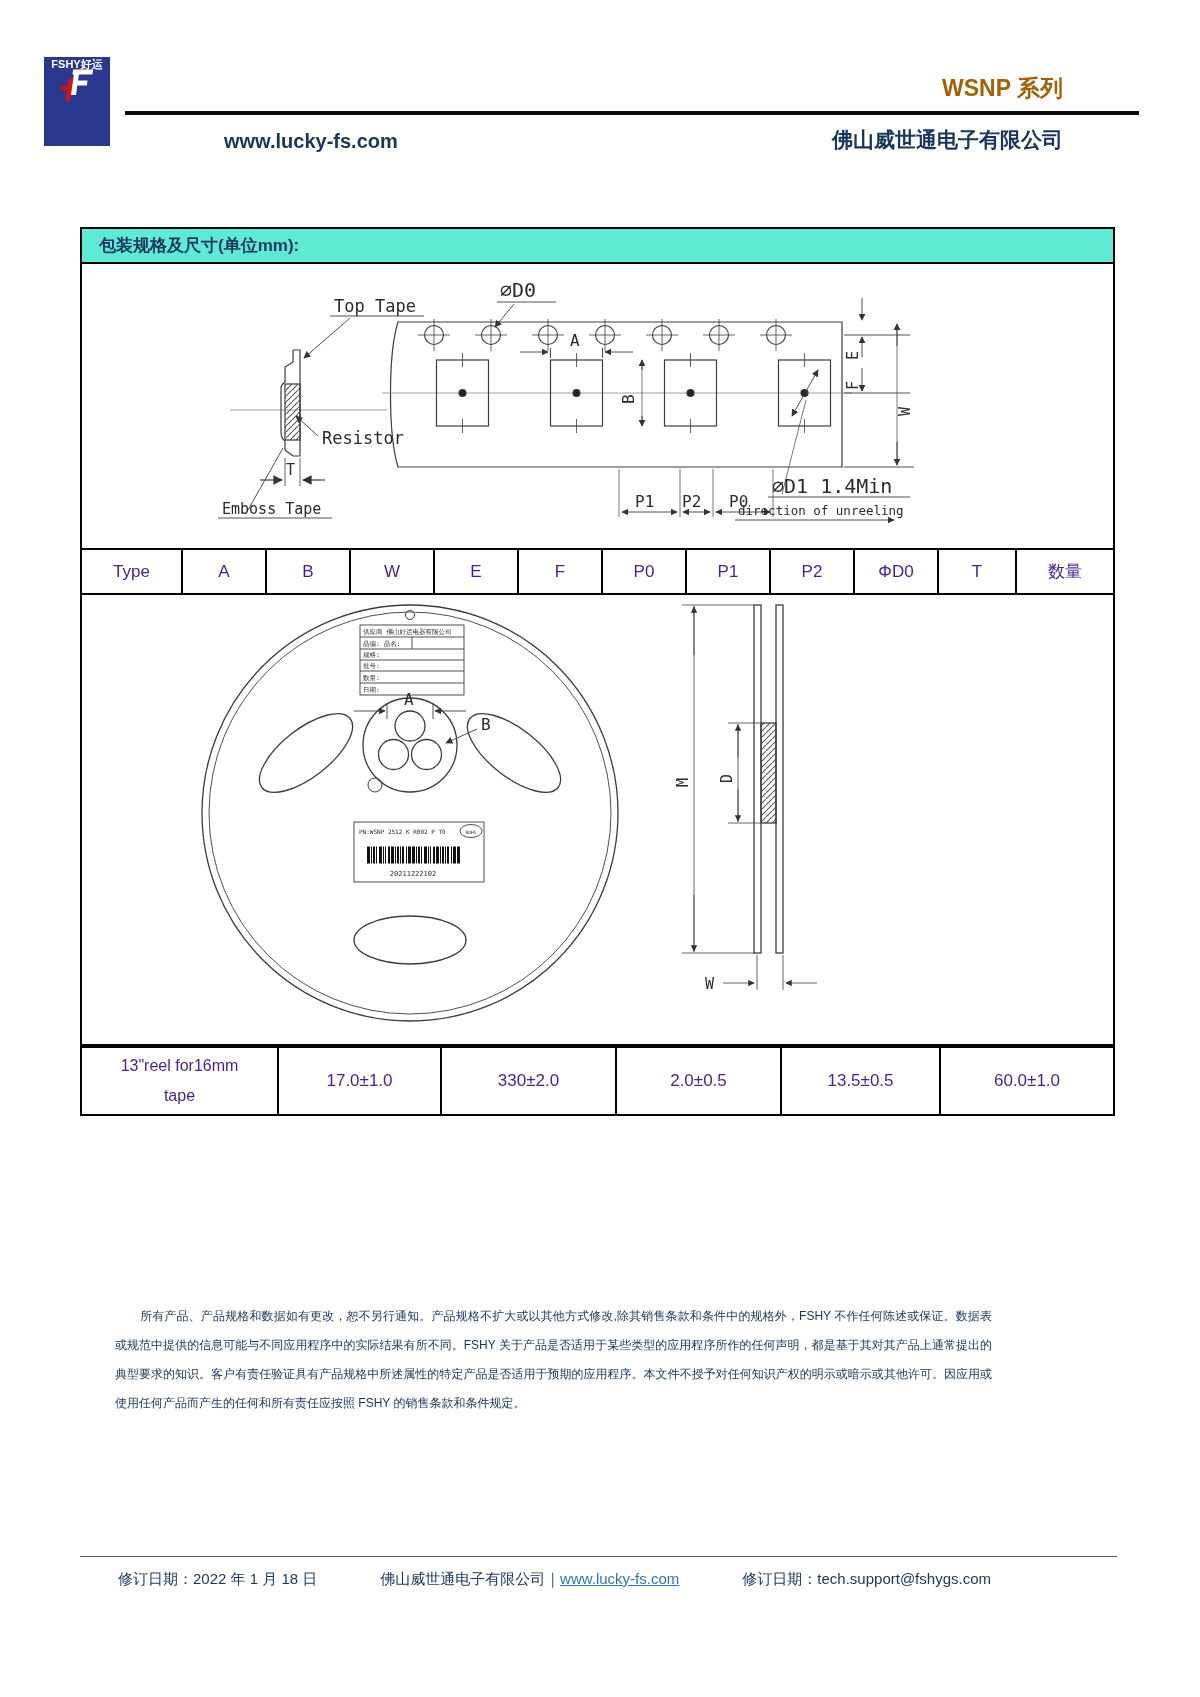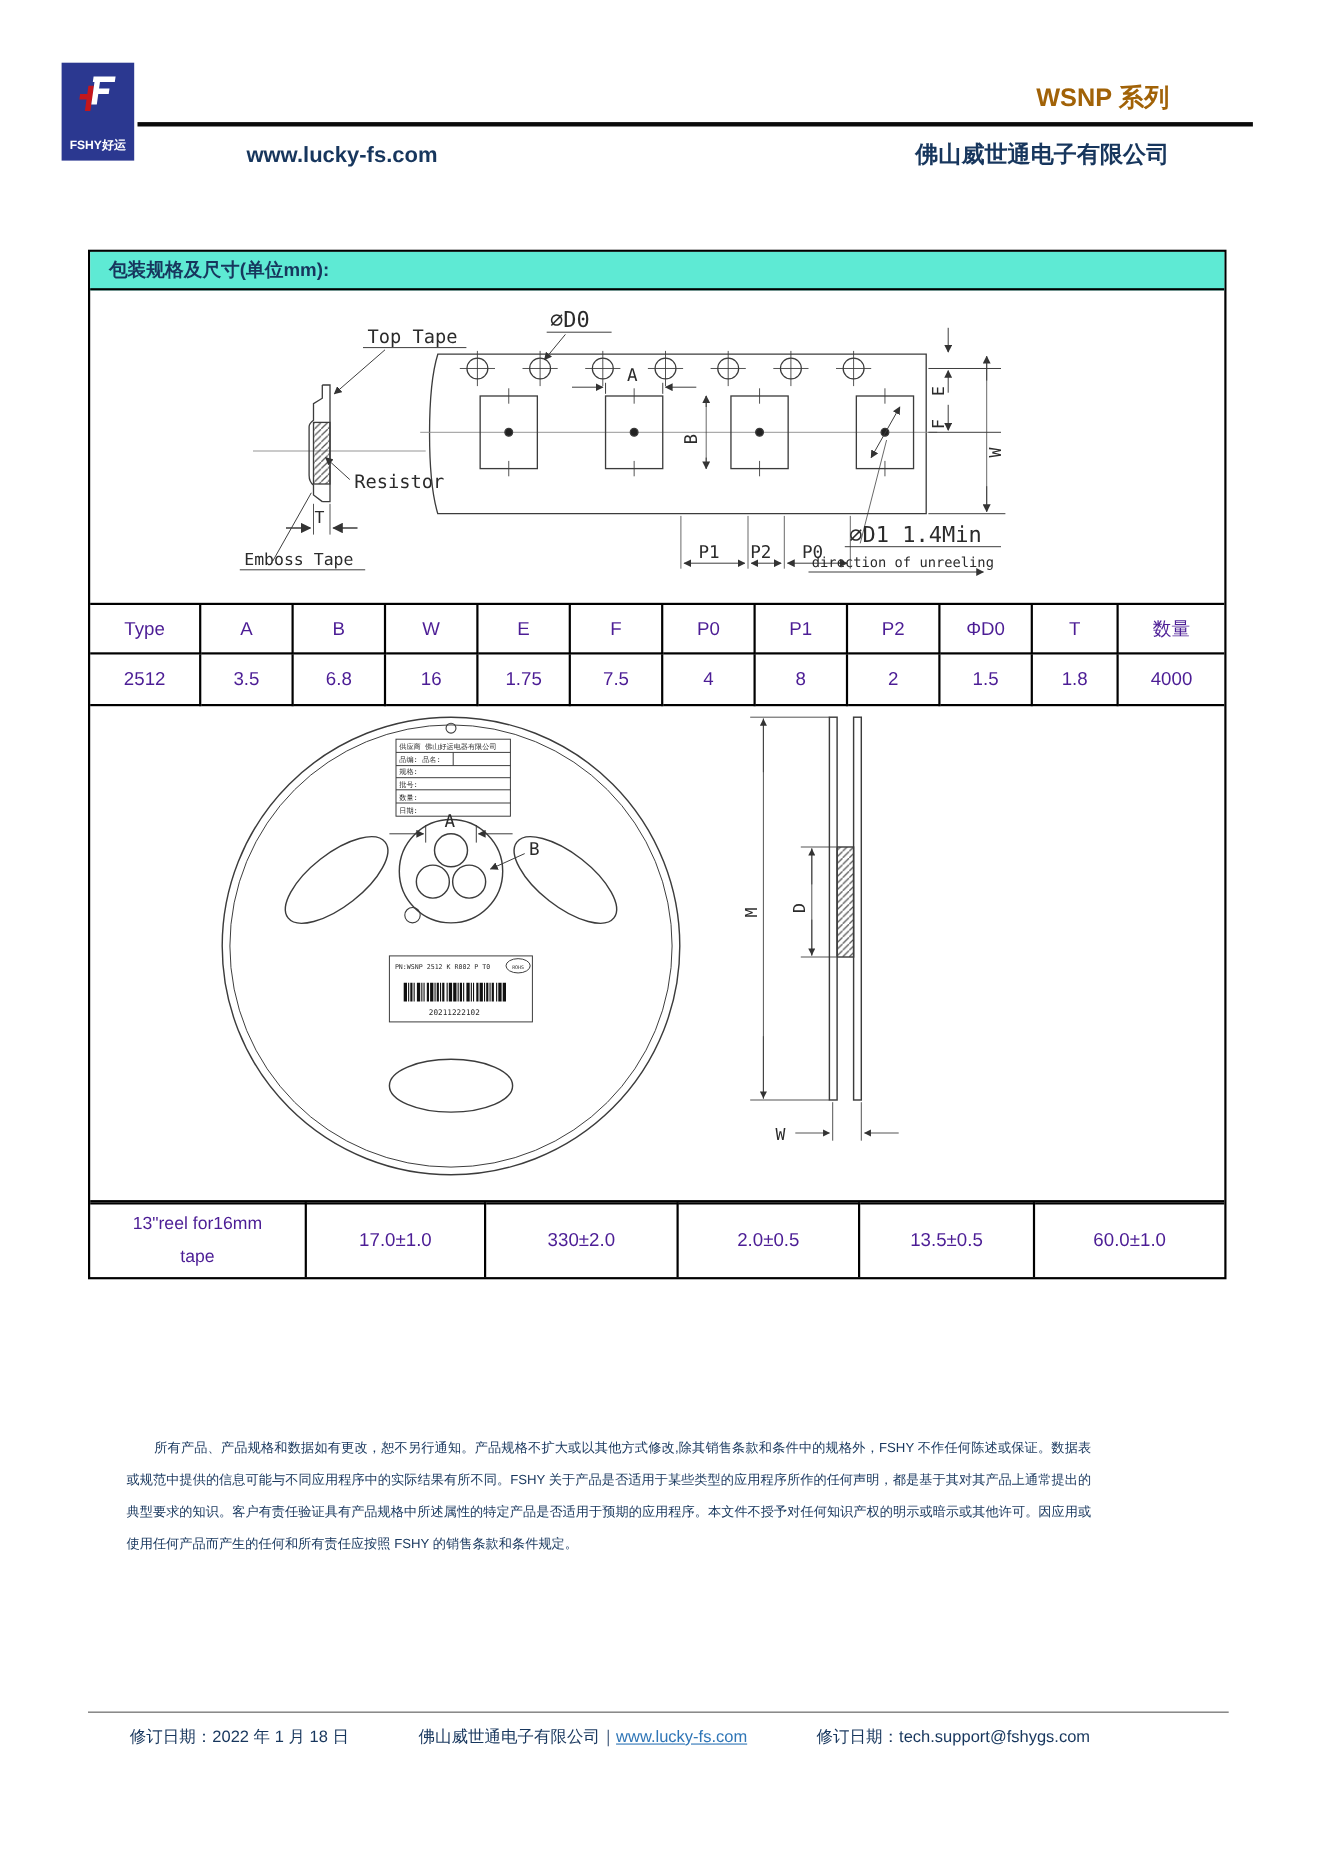--- a/index.html
+++ b/index.html
@@ -1,20 +1,20 @@
 <!DOCTYPE html>
 <html><head>
 <meta charset="utf-8">
 <style>
   html,body{margin:0;padding:0;background:#888;}
   .page{position:relative;width:1200px;height:1697px;background:#fff;margin:0 auto;
         font-family:"Liberation Sans",sans-serif;overflow:hidden;}
   
-  .logo{position:absolute;left:56px;top:57px;width:66px;height:89px;background:#2b3890;
-        display:flex;flex-direction:column;align-items:center;justify-content:flex-end;}
+  .logo{position:absolute;left:44px;top:57px;width:66px;height:89px;background:#2b3890;
+        display:flex;flex-direction:column;align-items:center;justify-content:flex-start;}
   .logo svg{position:absolute;top:6px;left:10px;}
   .logo-text{color:#fff;font-size:11px;font-weight:bold;margin-bottom:7px;letter-spacing:0px;white-space:nowrap;}
   .hdr-line{position:absolute;left:125px;top:111px;width:1014px;height:4px;background:#0a0a0a;}
   .hdr-series{position:absolute;right:137px;top:73px;font-size:23px;font-weight:bold;color:#a16207;}
   .hdr-site{position:absolute;left:224px;top:130px;font-size:20px;font-weight:bold;color:#17365d;text-decoration:none;}
   .hdr-company{position:absolute;right:137px;top:126px;font-size:21px;font-weight:bold;color:#17365d;}
   
   .content-box{position:absolute;left:80px;top:227px;width:1031px;border:2px solid #000;}
   .title-bar{height:33px;line-height:33px;background:#5eead4;border-bottom:2px solid #000;
              padding-left:17px;font-size:17px;font-weight:bold;color:#17365d;}
@@ -238,34 +238,20 @@
         <th>B</th>
         <th>W</th>
         <th>E</th>
         <th>F</th>
         <th>P0</th>
         <th>P1</th>
         <th>P2</th>
         <th>ΦD0</th>
         <th>T</th>
         <th>数量</th>
-      </tr>
-      <tr>
-        <td>2512</td>
-        <td>3.5</td>
-        <td>6.8</td>
-        <td>16</td>
-        <td>1.75</td>
-        <td>7.5</td>
-        <td>4</td>
-        <td>8</td>
-        <td>2</td>
-        <td>1.5</td>
-        <td>1.8</td>
-        <td>4000</td>
       </tr>
     </tbody>
       </table>
 
     <svg class="svg-wrap" width="1031" height="449" viewBox="0 0 1031 449">
       <g stroke="#3c3c3c" fill="none" stroke-width="1.3">
 
         <circle cx="328" cy="218" r="208"></circle>
         <circle cx="328" cy="218" r="201" stroke-width="0.9"></circle>
         <circle cx="328" cy="20" r="4.5" stroke-width="1"></circle>

